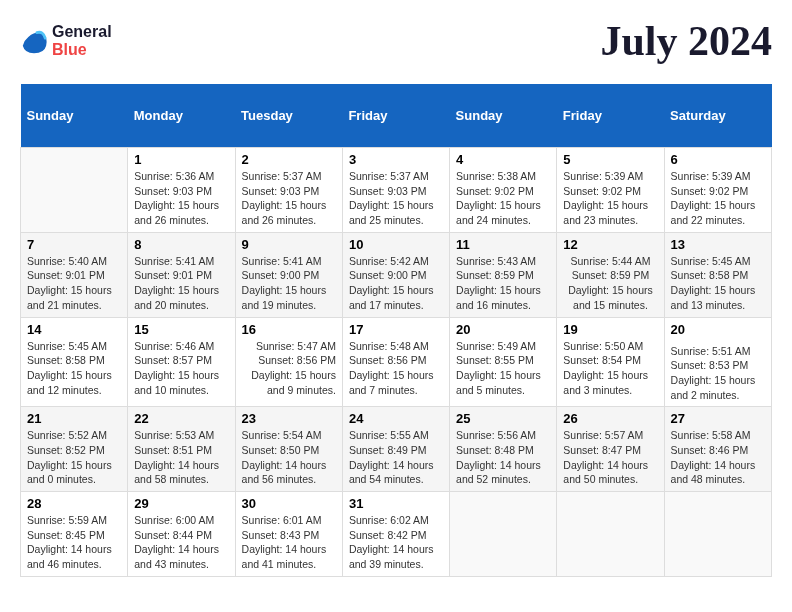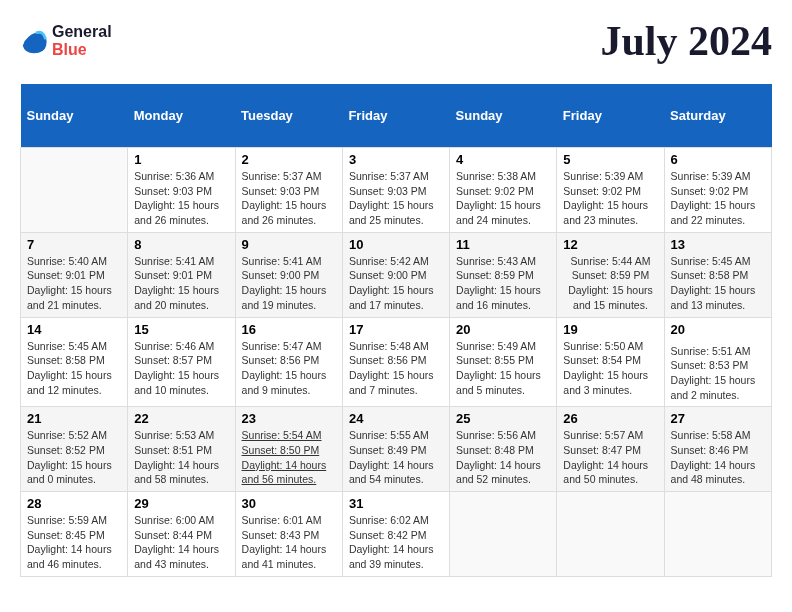--- a/index.html
+++ b/index.html
@@ -219,21 +219,21 @@
         </td>
         <td>
           <span class="day-number">15</span>
           <div class="day-info" style="white-space: pre-line;">Sunrise: 5:46 AM
 Sunset: 8:57 PM
 Daylight: 15 hours
 and 10 minutes.</div>
         </td>
         <td>
           <span class="day-number">16</span>
-          <div class="day-info" style="white-space: pre-line;">Sunrise: 5:47 AM
+          <div class="day-info" style="white-space: pre-line; text-align: right;">Sunrise: 5:47 AM
 Sunset: 8:56 PM
 Daylight: 15 hours
 and 9 minutes.</div>
         </td>
         <td>
           <span class="day-number">17</span>
           <div class="day-info" style="white-space: pre-line;">Sunrise: 5:48 AM
 Sunset: 8:56 PM
 Daylight: 15 hours
 and 7 minutes.</div>
@@ -270,21 +270,21 @@
         </td>
         <td>
           <span class="day-number">22</span>
           <div class="day-info" style="white-space: pre-line;">Sunrise: 5:53 AM
 Sunset: 8:51 PM
 Daylight: 14 hours
 and 58 minutes.</div>
         </td>
         <td>
           <span class="day-number">23</span>
-          <div class="day-info" style="white-space: pre-line; text-decoration: underline;">Sunrise: 5:54 AM
+          <div class="day-info" style="white-space: pre-line;">Sunrise: 5:54 AM
 Sunset: 8:50 PM
 Daylight: 14 hours
 and 56 minutes.</div>
         </td>
         <td>
           <span class="day-number">24</span>
           <div class="day-info" style="white-space: pre-line;">Sunrise: 5:55 AM
 Sunset: 8:49 PM
 Daylight: 14 hours
 and 54 minutes.</div>

